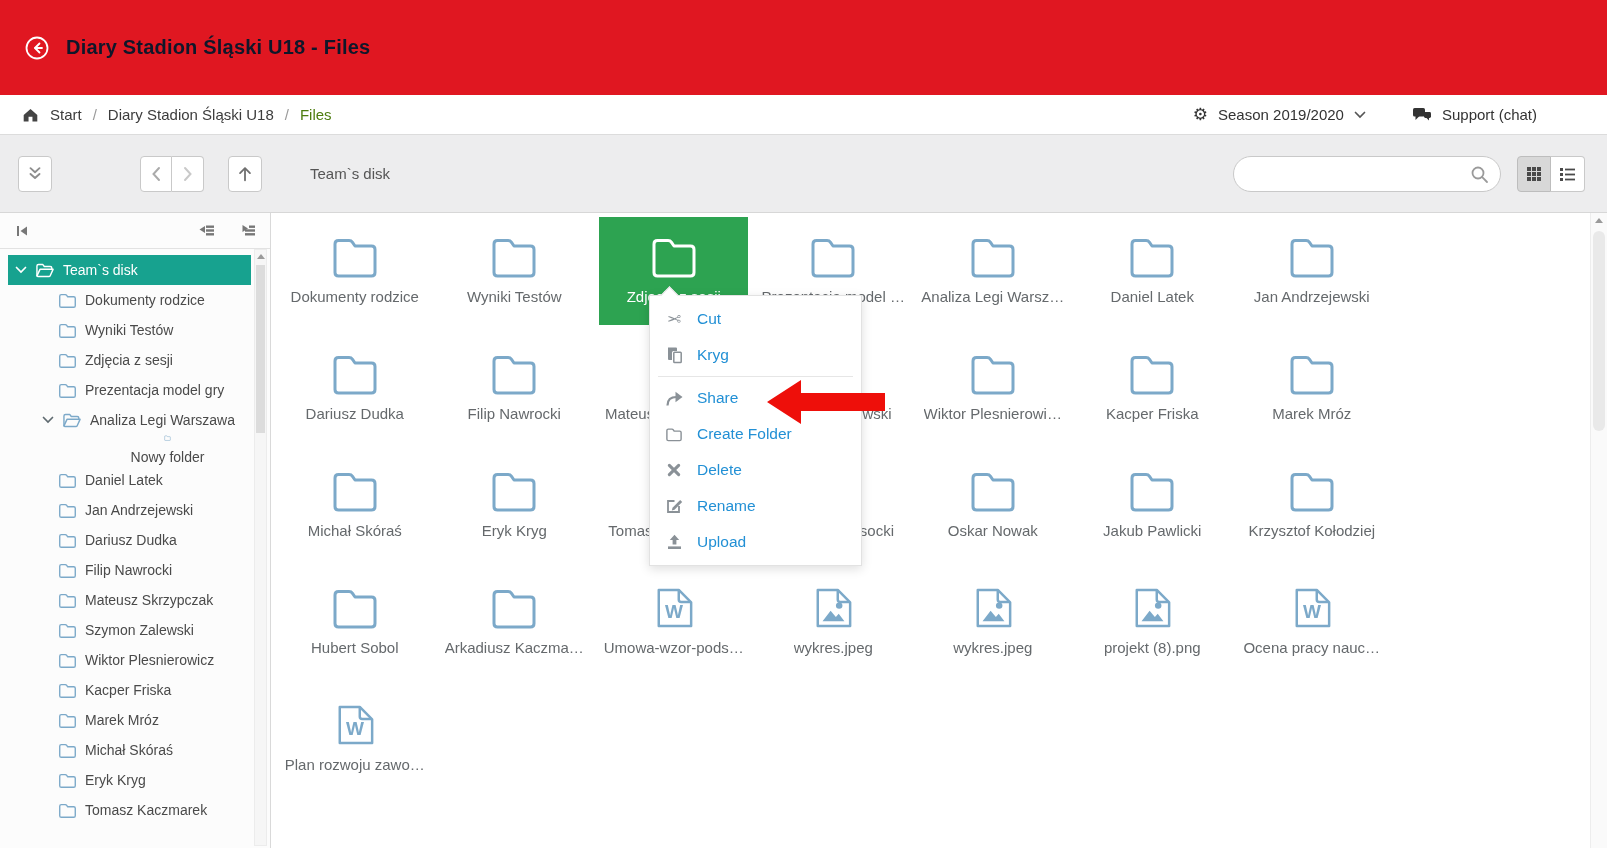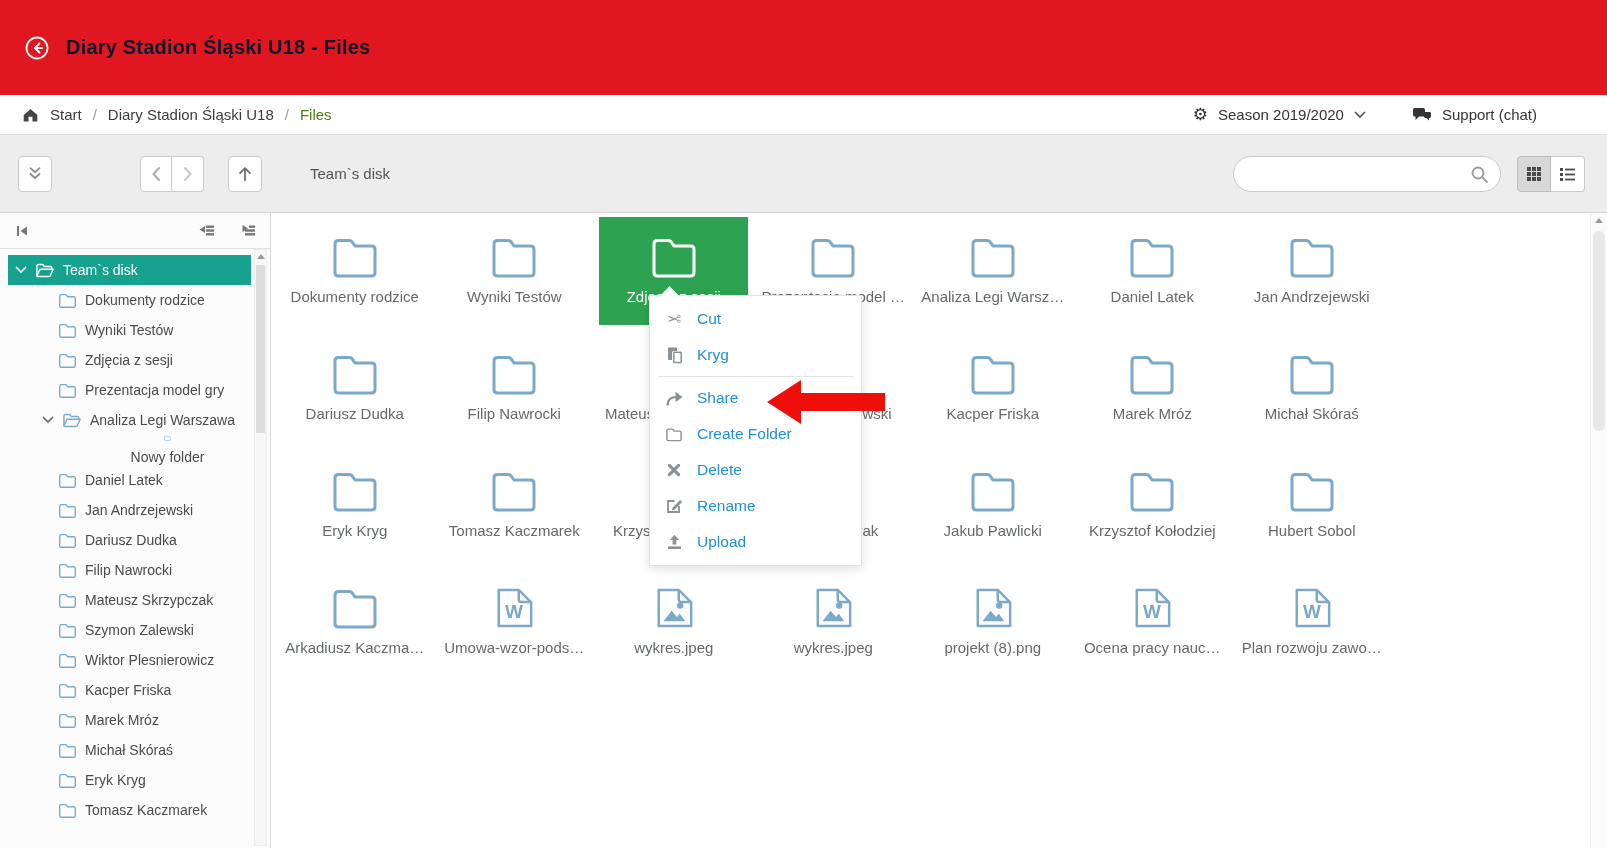--- a/index.html
+++ b/index.html
@@ -451,20 +451,28 @@
             </svg>
           </span>
           <span class="glabel">Szymon Zalewski</span>
         </div>
         <div class="tile">
           <span class="ficon">
             <svg width="48" height="44" viewBox="0 0 48 44">
               <path d="M4 37.5 V9 q0-3.5 3.5-3.5 h10.5 q2.3 0 3.5 1.8 L24 11 h16.5 q3.5 0 3.5 3.5 v23 q0 3.5-3.5 3.5 h-33 Q4 41 4 37.5 Z" fill="none" stroke="currentColor" stroke-width="3" stroke-linejoin="round"></path>
             </svg>
           </span>
+          <span class="glabel">Wiktor Plesnierowi…</span>
+        </div>
+        <div class="tile">
+          <span class="ficon">
+            <svg width="48" height="44" viewBox="0 0 48 44">
+              <path d="M4 37.5 V9 q0-3.5 3.5-3.5 h10.5 q2.3 0 3.5 1.8 L24 11 h16.5 q3.5 0 3.5 3.5 v23 q0 3.5-3.5 3.5 h-33 Q4 41 4 37.5 Z" fill="none" stroke="currentColor" stroke-width="3" stroke-linejoin="round"></path>
+            </svg>
+          </span>
           <span class="glabel">Kacper Friska</span>
         </div>
         <div class="tile">
           <span class="ficon">
             <svg width="48" height="44" viewBox="0 0 48 44">
               <path d="M4 37.5 V9 q0-3.5 3.5-3.5 h10.5 q2.3 0 3.5 1.8 L24 11 h16.5 q3.5 0 3.5 3.5 v23 q0 3.5-3.5 3.5 h-33 Q4 41 4 37.5 Z" fill="none" stroke="currentColor" stroke-width="3" stroke-linejoin="round"></path>
             </svg>
           </span>
           <span class="glabel">Marek Mróz</span>
         </div>

